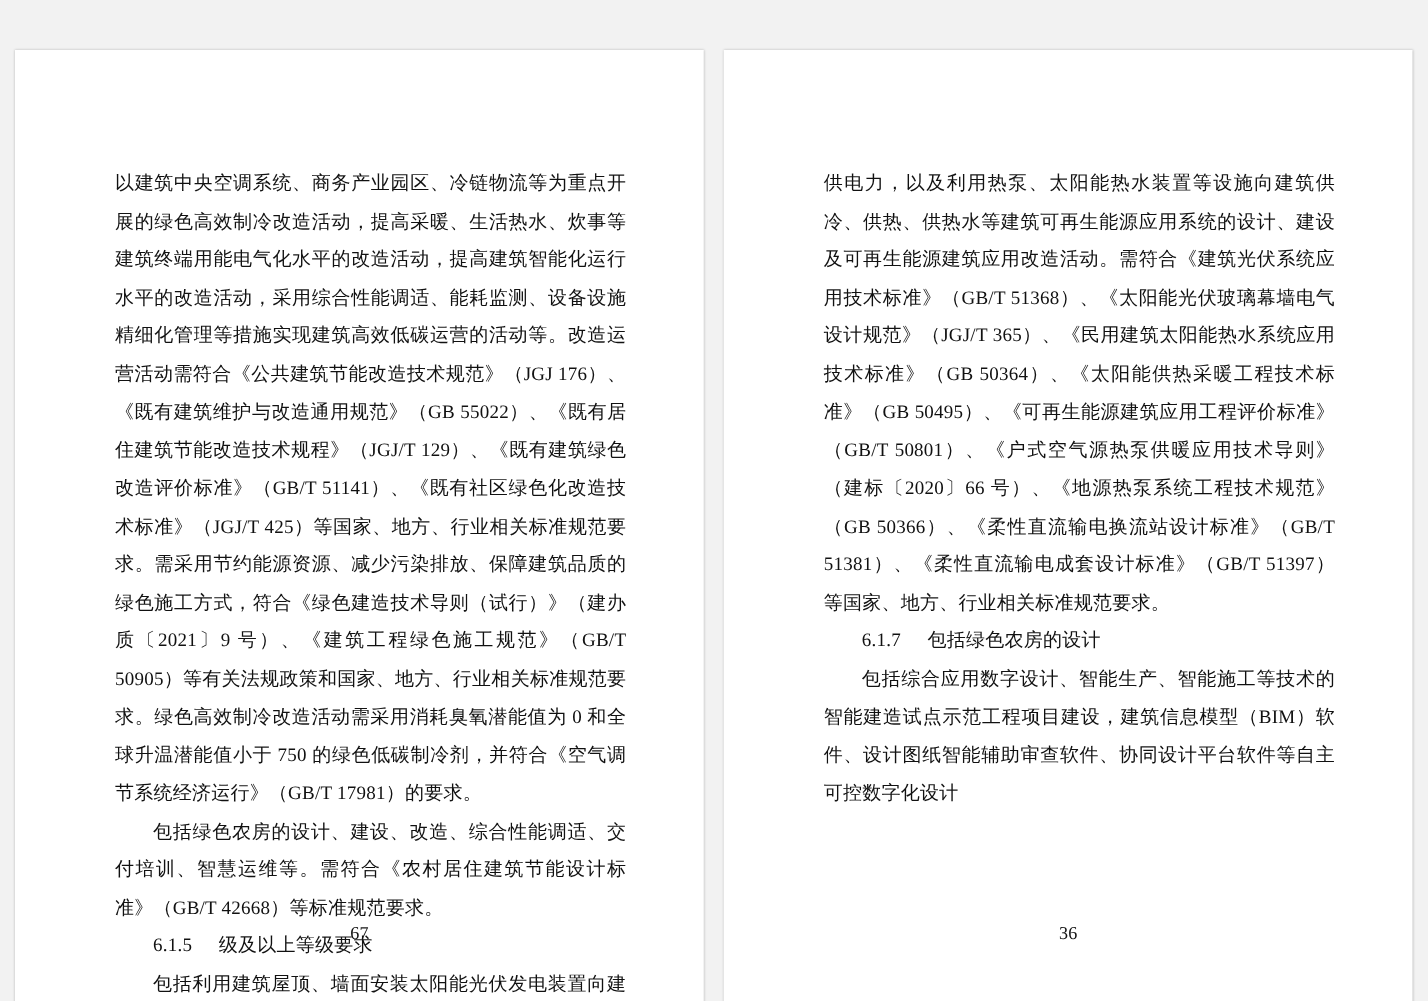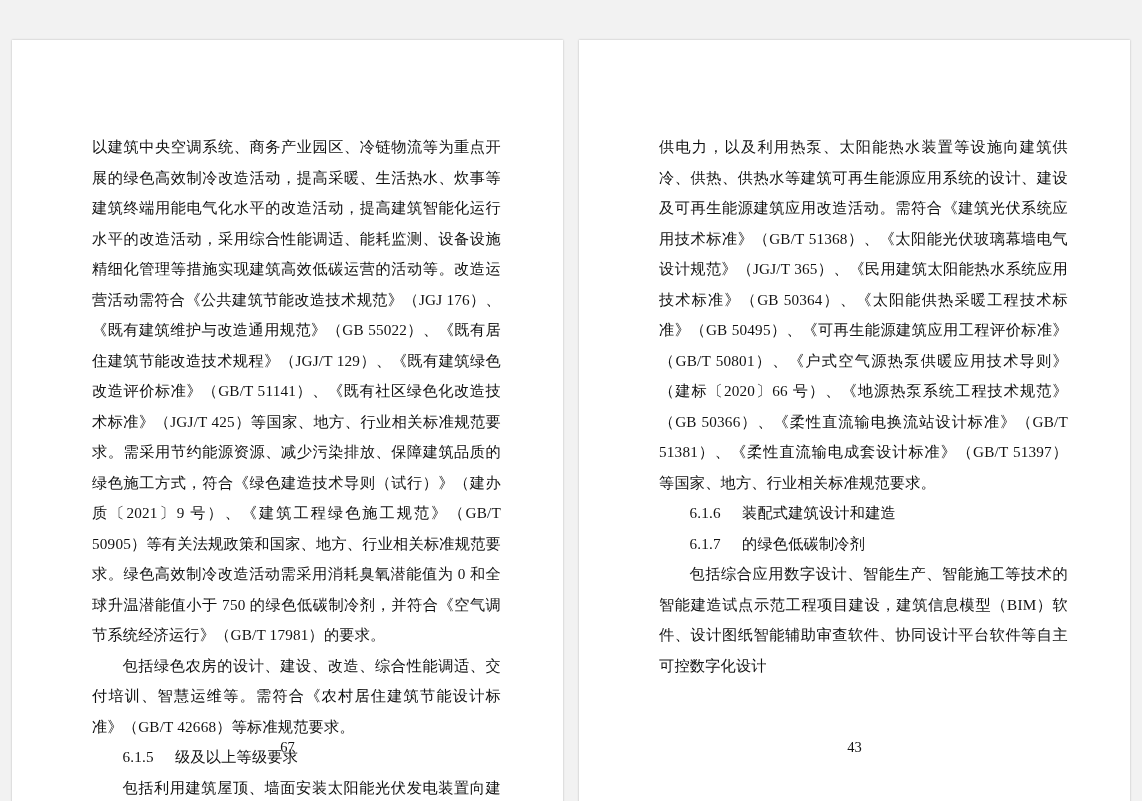--- a/index.html
+++ b/index.html
@@ -79,20 +79,19 @@
       <p class="indent2">包括绿色农房的设计、建设、改造、综合性能调适、交付培训、智慧运维等。需符合《农村居住建筑节能设计标准》（GB/T 42668）等标准规范要求。</p>
       <p class="heading"><span class="num">6.1.5</span><span class="title">级及以上等级要求</span></p>
       <p class="indent2">包括利用建筑屋顶、墙面安装太阳能光伏发电装置向建筑提</p>
     </div>
     <div class="page-number">67</div>
   </div>
 
   <div class="page">
     <div class="page-body">
       <p class="body-text">供电力，以及利用热泵、太阳能热水装置等设施向建筑供冷、供热、供热水等建筑可再生能源应用系统的设计、建设及可再生能源建筑应用改造活动。需符合《建筑光伏系统应用技术标准》（GB/T 51368）、《太阳能光伏玻璃幕墙电气设计规范》（JGJ/T 365）、《民用建筑太阳能热水系统应用技术标准》（GB 50364）、《太阳能供热采暖工程技术标准》（GB 50495）、《可再生能源建筑应用工程评价标准》（GB/T 50801）、《户式空气源热泵供暖应用技术导则》（建标〔2020〕66 号）、《地源热泵系统工程技术规范》（GB 50366）、《柔性直流输电换流站设计标准》（GB/T 51381）、《柔性直流输电成套设计标准》（GB/T 51397）等国家、地方、行业相关标准规范要求。</p>
-      <p class="heading"><span class="num">6.1.6</span><span class="title">装配式建筑设计和建造</span></p>
-      <p class="heading"><span class="num">6.1.7</span><span class="title">的绿色低碳制冷剂</span></p>
+      <p class="heading"><span class="num">6.1.7</span><span class="title">包括绿色农房的设计</span></p>
       <p class="indent2">包括综合应用数字设计、智能生产、智能施工等技术的智能建造试点示范工程项目建设，建筑信息模型（BIM）软件、设计图纸智能辅助审查软件、协同设计平台软件等自主可控数字化设计</p>
     </div>
-    <div class="page-number">43</div>
+    <div class="page-number">36</div>
   </div>
 
 </div>
 
 </body></html>

